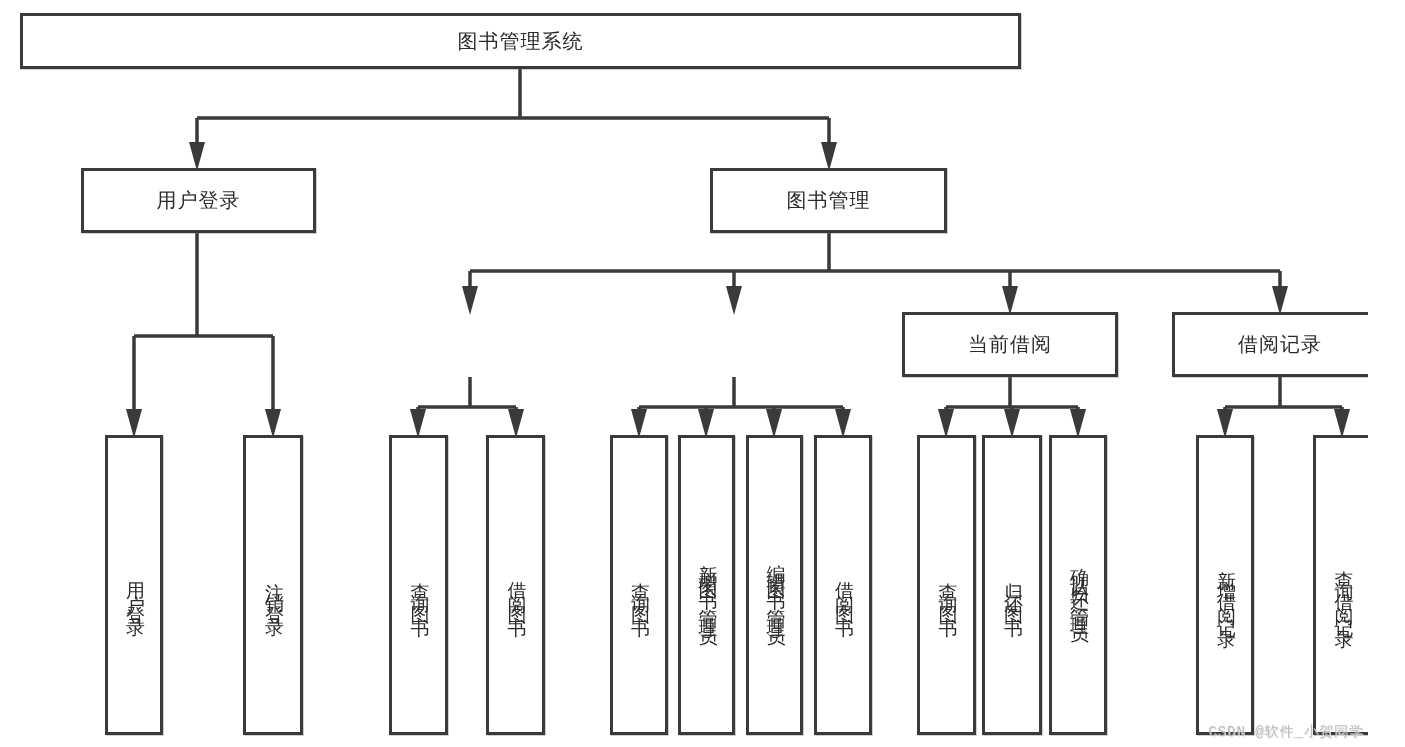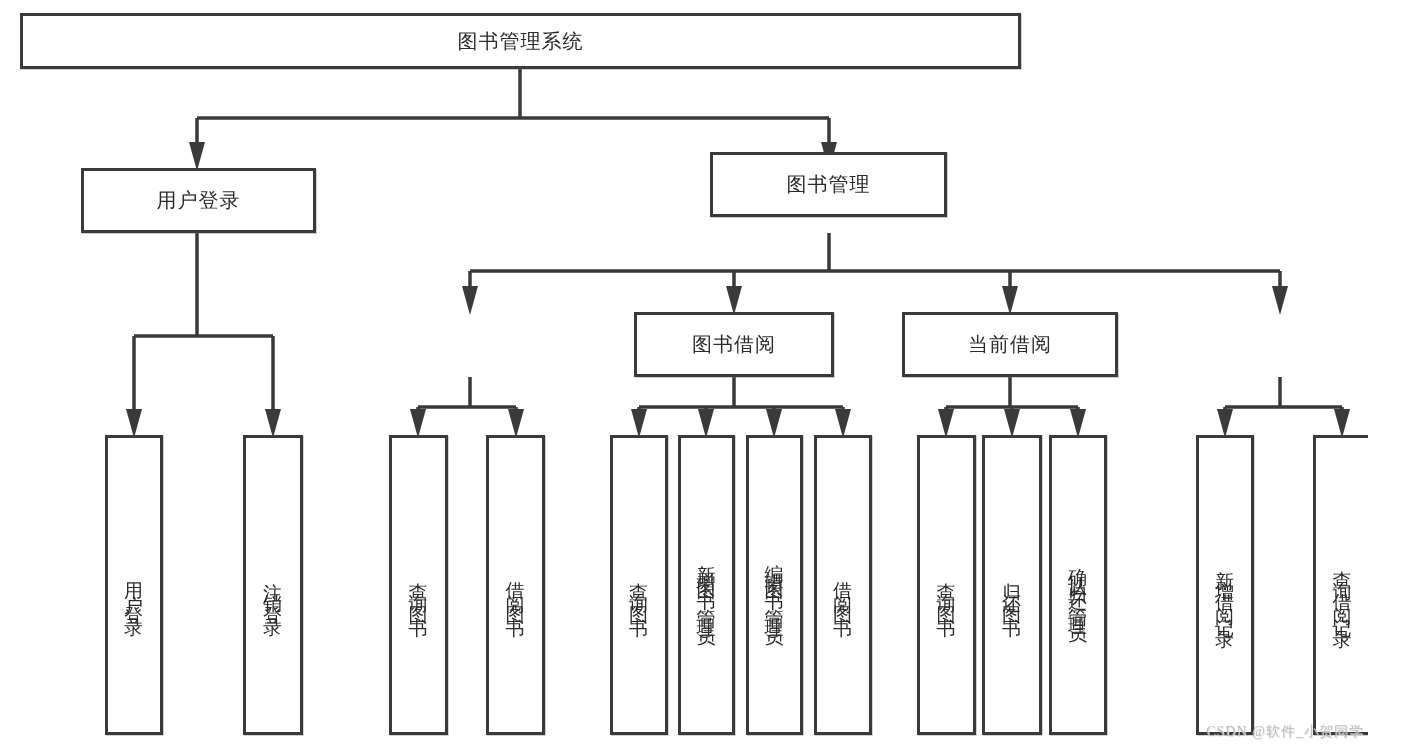--- a/index.html
+++ b/index.html
@@ -6,21 +6,21 @@
     margin: 0;
     padding: 0;
     background: #ffffff;
   }
   .stage {
     position: relative;
     width: 1368px;
     height: 747px;
     background: #ffffff;
     overflow: hidden;
-    font-family: Liberation Serif, serif;
+    font-family: Liberation Mono, monospace;
     color: #2b2b2b;
     text-align: center;
   }
   .connectors {
     position: absolute;
     left: 0;
     top: 0;
     width: 1405px;
     height: 747px;
   }
@@ -125,29 +125,29 @@
     </g>
   </svg>
 
   <div class="node" style="left:20px; top:13px; width:1001px; height:56px;">
     <span class="h-label">图书管理系统</span>
   </div>
 
   <div class="node" style="left:81px; top:168px; width:235px; height:65px;">
     <span class="h-label">用户登录</span>
   </div>
-  <div class="node" style="left:710px; top:152px; width:237px; height:65px;">
+  <div class="node" style="left:710px; top:168px; width:237px; height:65px;">
     <span class="h-label">图书管理</span>
   </div>
 
-  <div class="node" style="left:634px; top:312px; width:200px; height:65px;">
-    <span class="h-label">图书借阅</span>
-  </div>
   <div class="node" style="left:902px; top:312px; width:216px; height:65px;">
     <span class="h-label">当前借阅</span>
+  </div>
+  <div class="node" style="left:1172px; top:312px; width:216px; height:65px;">
+    <span class="h-label">借阅记录</span>
   </div>
 
   <div class="node" style="left:105px; top:435px; width:58px; height:300px;">
     <span class="v-label">用户登录</span>
   </div>
   <div class="node" style="left:243px; top:435px; width:60px; height:300px;">
     <span class="v-label">注销登录</span>
   </div>
 
   <div class="node" style="left:389px; top:435px; width:59px; height:300px;">

